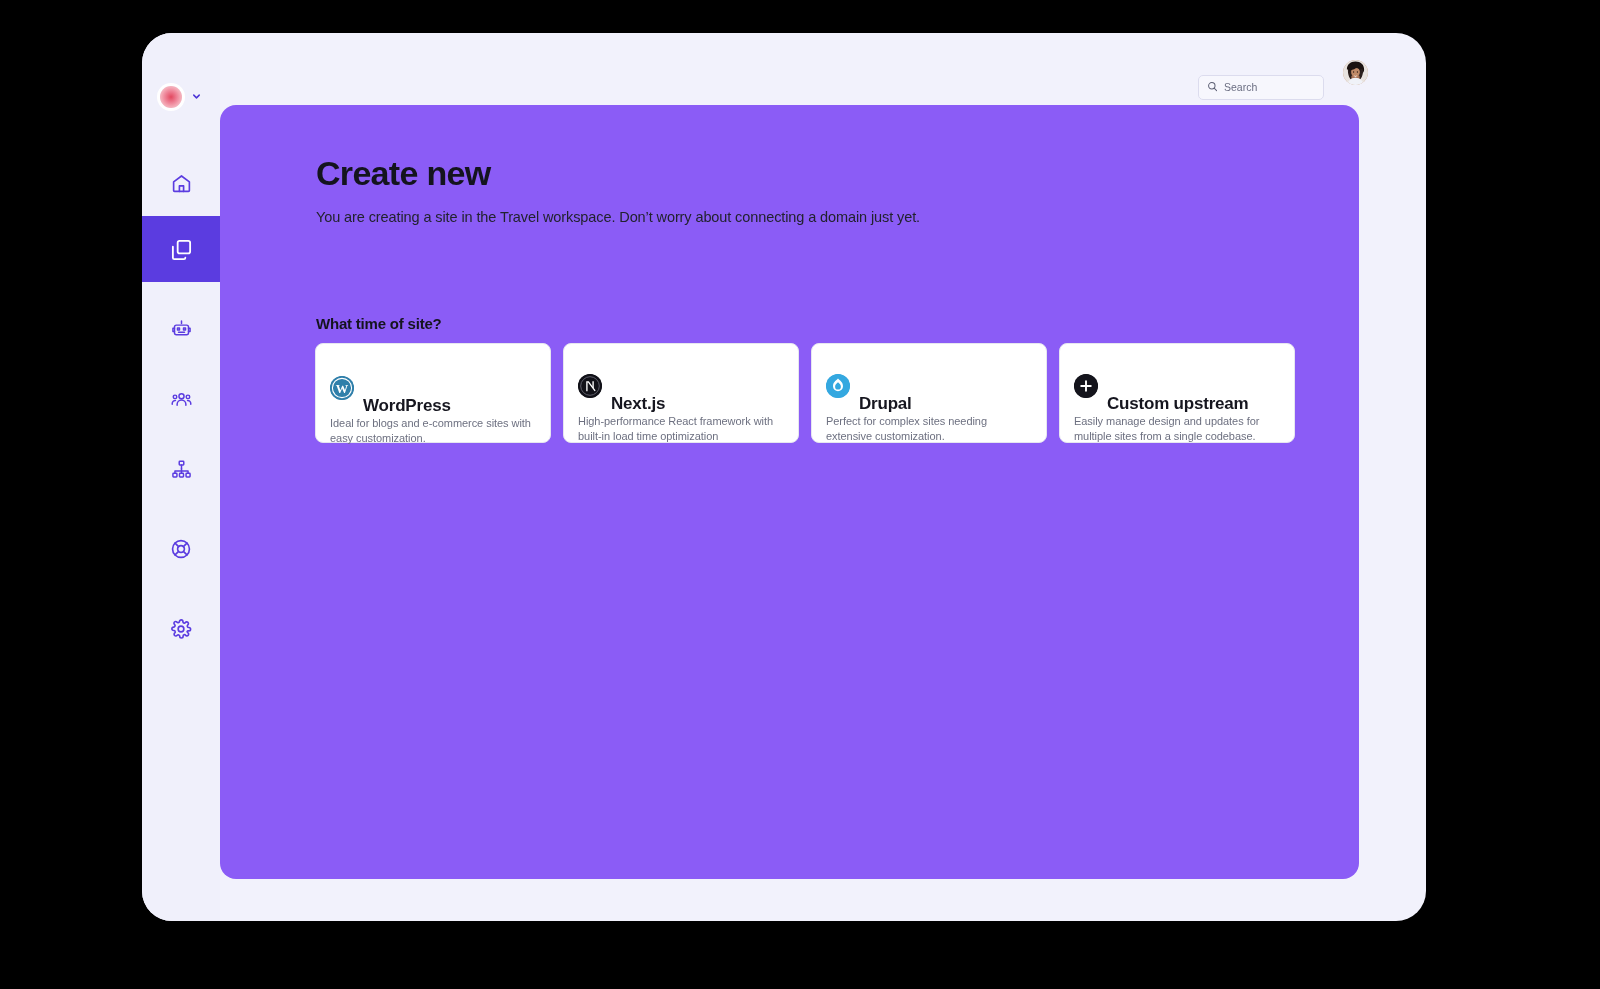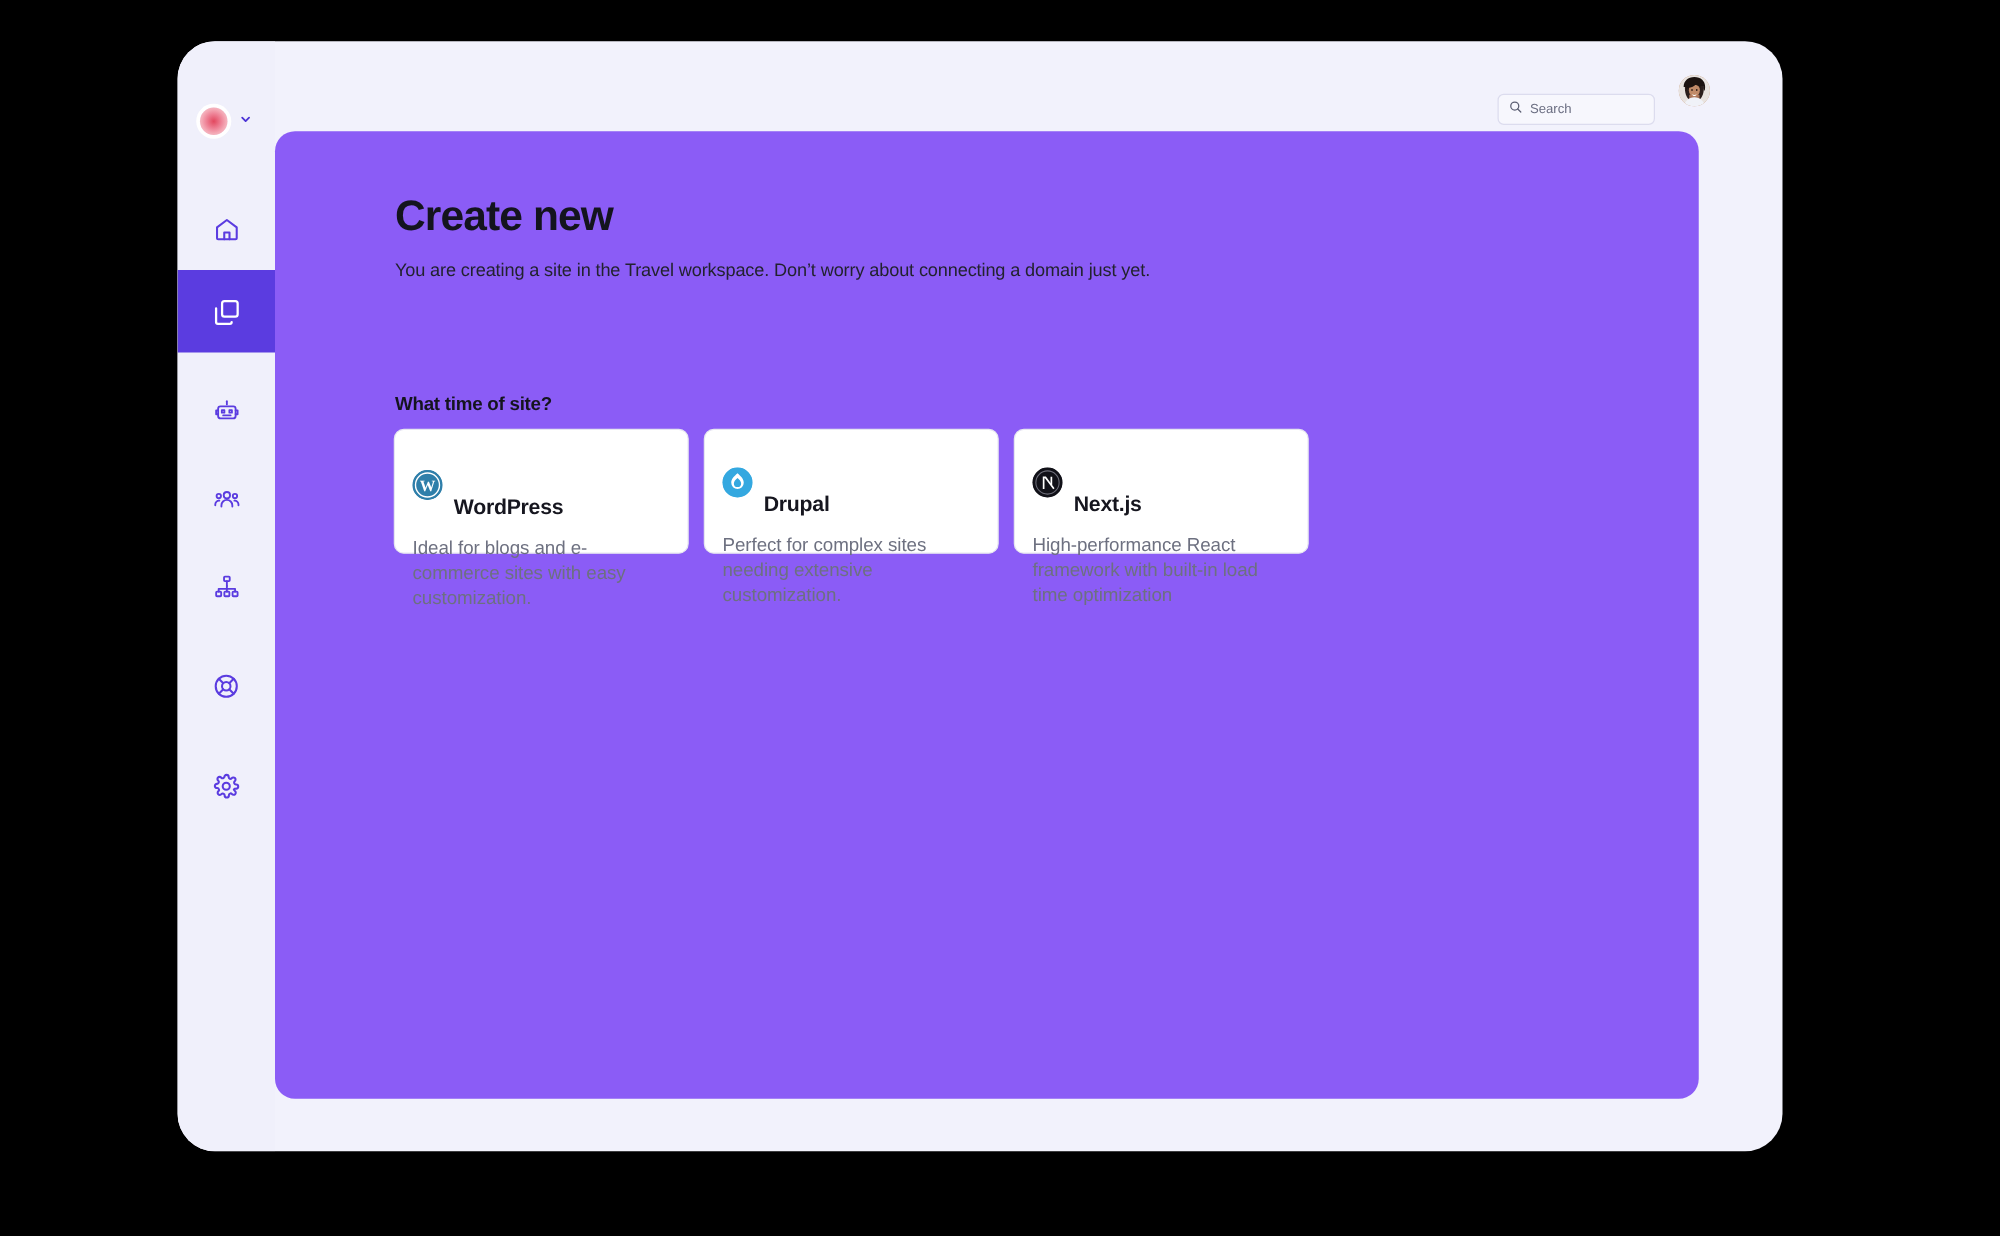--- a/index.html
+++ b/index.html
@@ -198,22 +198,21 @@
   .card-icon.custom   { background: #14141c; }
   .card-title {
     font-size: 17px;
     font-weight: bold;
     color: #16161f;
     letter-spacing: -0.2px;
     white-space: nowrap;
     margin-top: 36px;
   }
   .card-desc {
-    margin-top: 13px;
-    font-size: 15px;
+    font-size: 11px;
     line-height: 1.34;
     color: #6d7080;
     letter-spacing: -0.05px;
   }
   .card-wordpress .card-head { margin-top: 2px; }
 </style>
 </head>
 <body>
 
 <div id="app-window">
@@ -365,45 +364,57 @@
               <circle cx="12" cy="12" r="12" fill="#2f7faa"></circle>
               <circle cx="12" cy="12" r="9.6" fill="none" stroke="#ffffff" stroke-width="1.1"></circle>
               <text x="12" y="16.6" font-family="Liberation Serif, serif" font-size="12.5" font-weight="bold" fill="#ffffff" text-anchor="middle">W</text>
             </svg>
           </span>
           <span class="card-title">WordPress</span>
         </div>
         <div class="card-desc">Ideal for blogs and e-commerce sites with easy customization.</div>
       </div>
 
-      <div class="site-card card-drupal">
-        <div class="card-head">
-          <span class="card-icon drupal">
-            <svg width="24" height="24" viewBox="0 0 24 24">
-              <circle cx="12" cy="12" r="12" fill="#34a8e0"></circle>
-              <path d="M12 4.6c2.6 2.4 5 4.2 5 7.6a5 5 0 0 1-10 0c0-3.4 2.4-5.2 5-7.6z" fill="#ffffff"></path>
-              <path d="M12 8.3c1.5 1.4 2.9 2.5 2.9 4.4a2.9 2.9 0 0 1-5.8 0c0-1.9 1.4-3 2.9-4.4z" fill="#34a8e0"></path>
-            </svg>
-          </span>
-          <span class="card-title">Drupal</span>
-        </div>
-        <div class="card-desc">Perfect for complex sites needing extensive customization.</div>
-      </div>
-
       <div class="site-card card-nextjs">
         <div class="card-head">
           <span class="card-icon nextjs">
             <svg width="24" height="24" viewBox="0 0 24 24">
               <circle cx="12" cy="12" r="12" fill="#111118"></circle>
               <circle cx="12" cy="12" r="9.3" fill="none" stroke="#6d6d78" stroke-width="0.85"></circle>
               <path d="M8.9 16.6V7.9h1.5l6.3 8.5" fill="none" stroke="#ffffff" stroke-width="1.35" stroke-linecap="square"></path>
               <path d="M15.1 8v5.3" fill="none" stroke="#ffffff" stroke-width="1.35" stroke-linecap="square"></path>
             </svg>
           </span>
           <span class="card-title">Next.js</span>
         </div>
         <div class="card-desc">High-performance React framework with built-in load time optimization</div>
       </div>
 
+      <div class="site-card card-drupal">
+        <div class="card-head">
+          <span class="card-icon drupal">
+            <svg width="24" height="24" viewBox="0 0 24 24">
+              <circle cx="12" cy="12" r="12" fill="#34a8e0"></circle>
+              <path d="M12 4.6c2.6 2.4 5 4.2 5 7.6a5 5 0 0 1-10 0c0-3.4 2.4-5.2 5-7.6z" fill="#ffffff"></path>
+              <path d="M12 8.3c1.5 1.4 2.9 2.5 2.9 4.4a2.9 2.9 0 0 1-5.8 0c0-1.9 1.4-3 2.9-4.4z" fill="#34a8e0"></path>
+            </svg>
+          </span>
+          <span class="card-title">Drupal</span>
+        </div>
+        <div class="card-desc">Perfect for complex sites needing extensive customization.</div>
+      </div>
+
+      <div class="site-card card-custom">
+        <div class="card-head">
+          <span class="card-icon custom">
+            <svg width="24" height="24" viewBox="0 0 24 24">
+              <circle cx="12" cy="12" r="12" fill="#14141c"></circle>
+              <path d="M12 7.2v9.6M7.2 12h9.6" stroke="#ffffff" stroke-width="1.9" stroke-linecap="round"></path>
+            </svg>
+          </span>
+          <span class="card-title">Custom upstream</span>
+        </div>
+        <div class="card-desc">Easily manage design and updates for multiple sites from a single codebase.</div>
+      </div>
 
     </div>
   </div>
 </div>
 
 </body></html>

